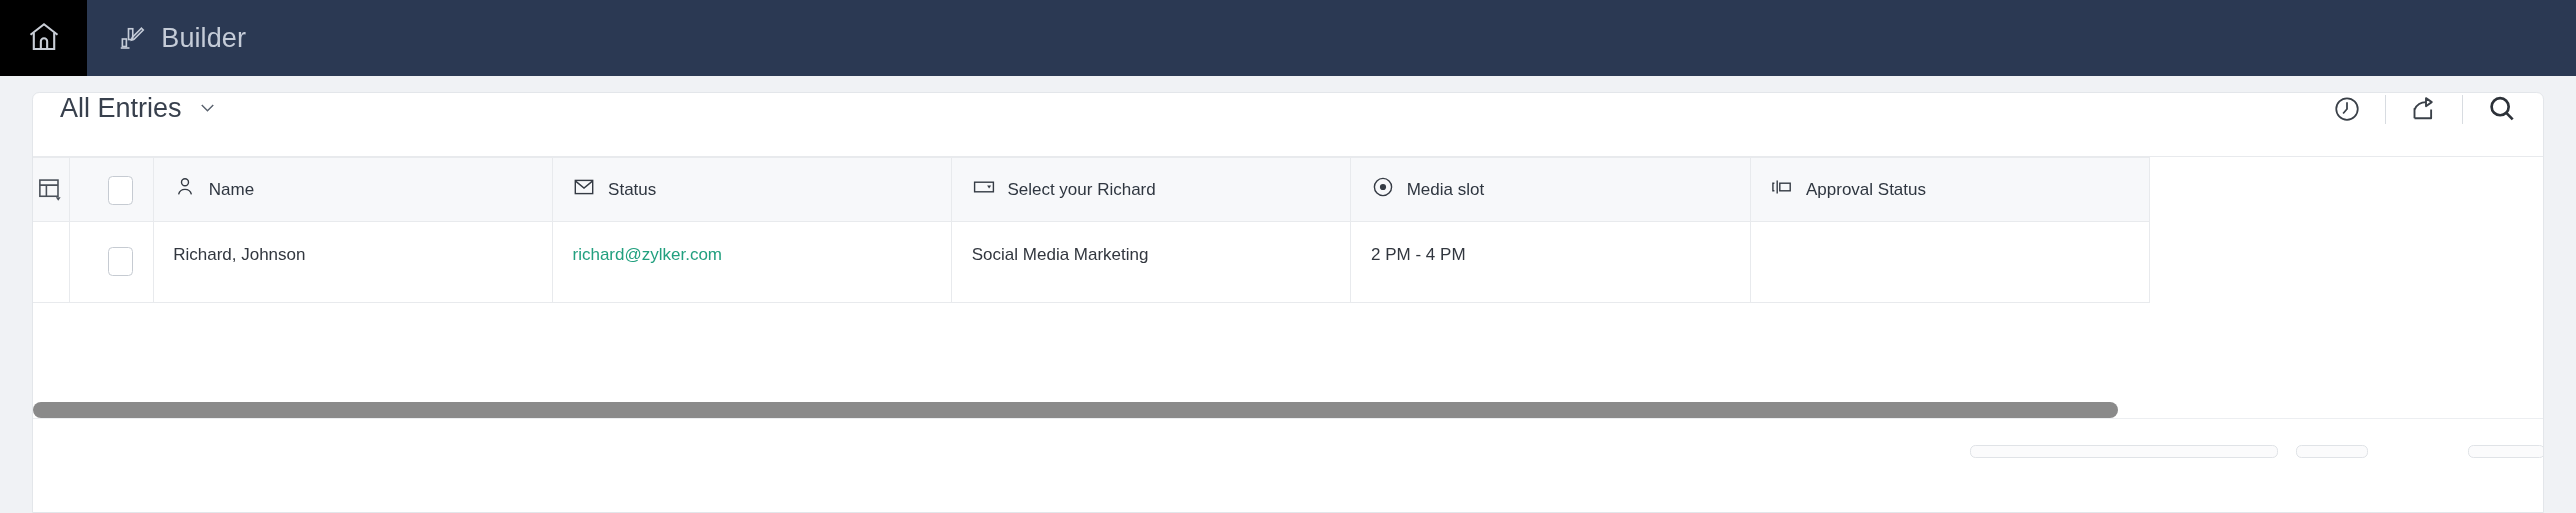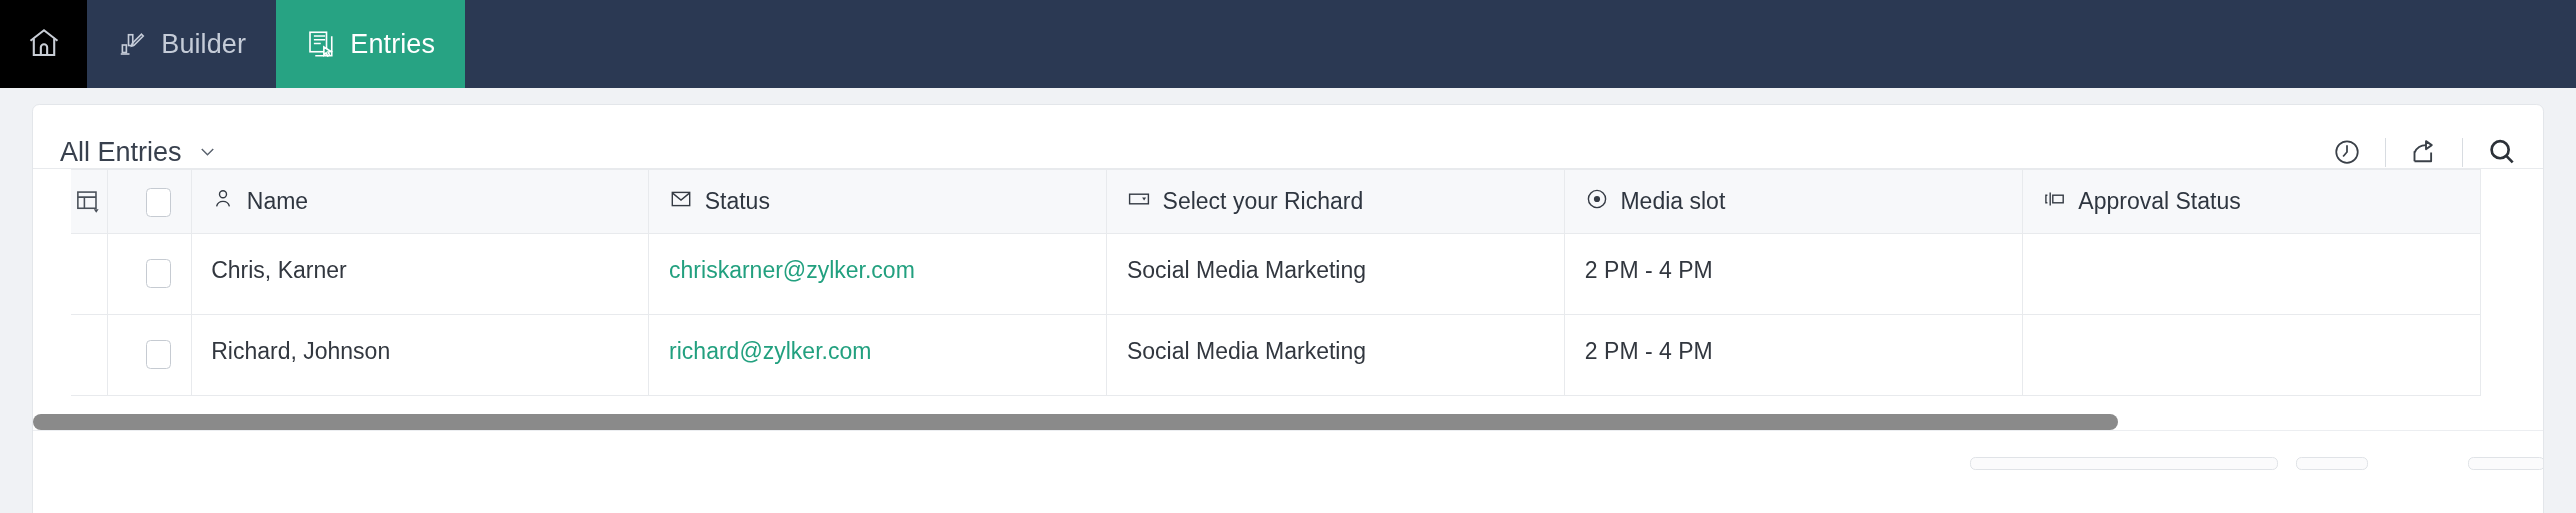--- a/index.html
+++ b/index.html
@@ -7,21 +7,21 @@
     width: 2576px;
     height: 513px;
     background: #ffffff;
     font-family: "Liberation Sans", sans-serif;
     overflow: hidden;
   }
 
   
   .topnav {
     position: relative;
-    height: 88px;
+    height: 76px;
     background: #2b3953;
     display: flex;
     align-items: stretch;
   }
   .home-btn {
     width: 87px;
     background: #000000;
     display: flex;
     align-items: center;
     justify-content: center;
@@ -79,21 +79,21 @@
     height: 100%;
     display: flex;
     flex-direction: column;
     overflow: hidden;
   }
 
   
   .card-toolbar {
     height: 64px;
     display: flex;
-    align-items: flex-end;
+    align-items: flex-start;
     padding: 0 25px 0 27px;
     border-bottom: 0.9px solid #e8eaed;
     flex: 0 0 auto;
   }
   .view-select {
     display: flex;
     align-items: center;
     gap: 14.3px;
     cursor: pointer;
   }
@@ -115,25 +115,24 @@
   }
   .tb-sep {
     width: 0.9px;
     height: 29px;
     background: #d8dce1;
   }
 
   
   .table-wrap { flex: 1 1 auto; position: relative; }
   .etable {
-    width: 2410px;
+    width: 2117px;
     border-collapse: collapse;
     table-layout: fixed;
-    font-size: 23px;
-    margin-left: 38px;
+    font-size: 17px;
   }
   .etable th, .etable td {
     border-right: 0.9px solid #e8eaed;
     border-bottom: 0.9px solid #e8eaed;
     text-align: left;
     vertical-align: top;
   }
   .etable thead th {
     background: #f7f8fa;
     height: 64px;
@@ -226,31 +225,20 @@
         <svg width="30" height="30" viewBox="0 0 24 24" fill="none" stroke="#c5ccd8" stroke-width="1.3">
           <path d="M3 20h7"></path>
           <rect x="4.3" y="12.8" width="3.2" height="6"></rect>
           <rect x="9.2" y="4.6" width="3.4" height="8.6"></rect>
           <path d="M19.6 4.2 21 5.6l-7.4 7.4-2 .6.6-2z"></path>
         </svg>
       </span>
       <span class="nav-label">Builder</span>
     </div>
 
-    <div class="nav-item active">
-      <span class="ico">
-        <svg width="30" height="30" viewBox="0 0 24 24" fill="none" stroke="#ffffff" stroke-width="1.3">
-          <rect x="3.2" y="2.6" width="13.2" height="15.6"></rect>
-          <path d="M6.3 5.6h9M6.3 8.6h9M6.3 11.6h5.5"></path>
-          <path d="M7.4 21.4h13.2V5.8"></path>
-          <path d="M14.3 14.4v6.4l1.8-1.7 1.2 2.4 1.5-.8-1.2-2.4 2.4-.3z" fill="#27a383"></path>
-        </svg>
-      </span>
-      <span class="nav-label">Entries</span>
-    </div>
 
 
 
   </div>
 
 </div>
 
 <div class="page-body">
   <div class="card">
 
@@ -361,35 +349,20 @@
                     <rect x="9.8" y="8.2" width="10.4" height="7.6"></rect>
                   </svg>
                 </span>
                 <span>Approval Status</span>
               </span>
             </th>
           </tr>
         </thead>
         <tbody>
 
-          <tr>
-            <td class="col-cfg"></td>
-            <td class="col-chk">
-              <span class="cellpad-chk">
-                <span class="chk"></span>
-              </span>
-            </td>
-            <td>Chris, Karner</td>
-            <td>
-              <a class="email-link">chriskarner@zylker.com</a>
-            </td>
-            <td>Social Media Marketing</td>
-            <td>2 PM - 4 PM</td>
-            <td></td>
-          </tr>
 
 
           <tr>
             <td class="col-cfg"></td>
             <td class="col-chk">
               <span class="cellpad-chk">
                 <span class="chk"></span>
               </span>
             </td>
             <td>Richard, Johnson</td>

